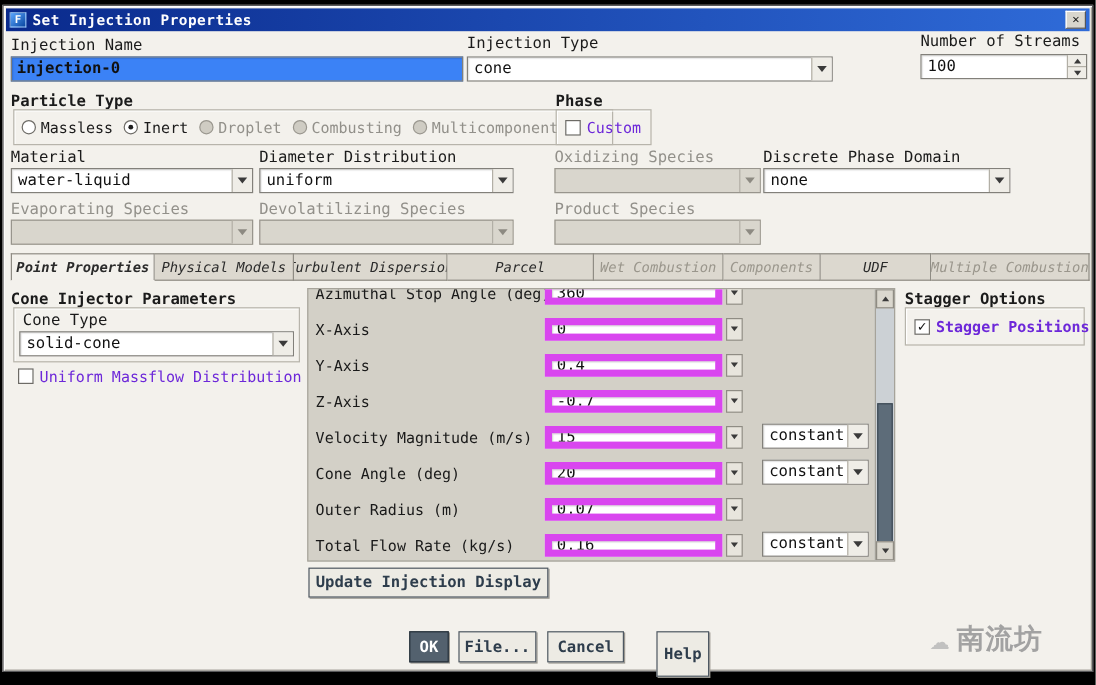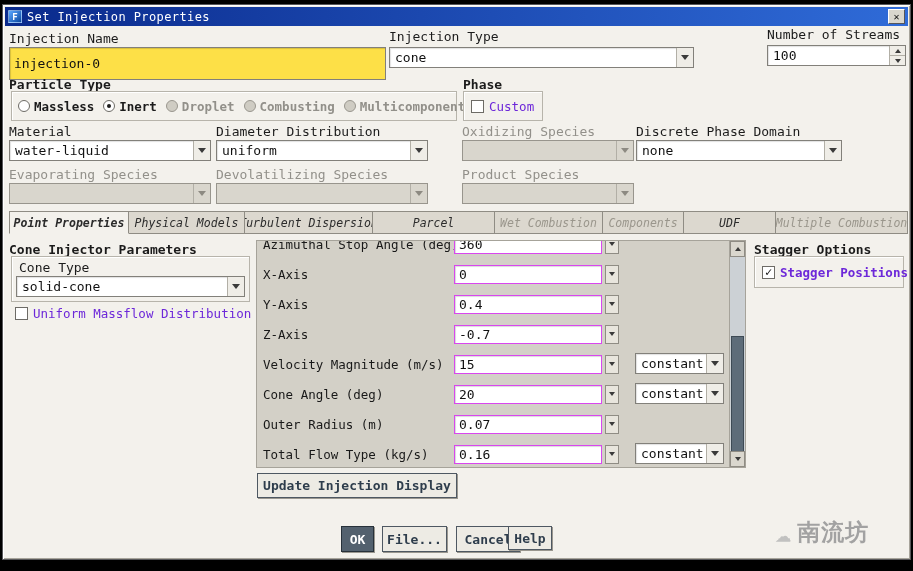--- a/index.html
+++ b/index.html
@@ -11,32 +11,32 @@
             box-shadow: inset 1px 1px 0 #ffffff, inset -1px -1px 0 #a7a49b; }
 
   
   .titlebar { position:absolute; left:2px; top:2px; right:2px; height:19px;
               background:linear-gradient(90deg, var(--titlebar-start,#0a2a8c), var(--titlebar-end,#2f6bd8));
               display:flex; align-items:center; padding:0 3px; gap:5px; }
   .win-icon { width:14px; height:13px; flex:none;
               background:linear-gradient(135deg,#5aa7ff,#0a47a0); color:#fff;
               font-size:9px; font-weight:bold; display:flex; align-items:center; justify-content:center;
               border:1px solid rgba(255,255,255,0.4); }
-  .title { color:#fff; font-weight:normal; font-size:12px; letter-spacing:0.4px; white-space:nowrap;text-align:right; }
+  .title { color:#fff; font-weight:bold; font-size:12px; letter-spacing:0.4px; white-space:nowrap;text-align:right; }
   .close-btn { margin-left:auto; width:17px; height:15px; background:#d9d6cd;
                border:1px solid; border-color:#ffffff #55555a #55555a #ffffff;
                font-size:10px; font-weight:bold; color:#111; line-height:1;
                display:flex; align-items:center; justify-content:center; }
 
   .lbl { position:absolute; font-size:13px; color:#1b1b1b; white-space:nowrap; }
   .lbl.bold { font-weight:bold; }
   .lbl.disabled { color:#92908a; }
 
-  .field { position:absolute; height:33px; background:#fde047; border:1px solid #82807a;
-           box-shadow: inset 1px 1px 1px rgba(0,0,0,0.15); font-size:13px; padding:0 4px; color:#111; }
+  .field { position:absolute; height:21px; background:#3b82f6; border:1px solid #82807a;
+           box-shadow: inset 1px 1px 1px rgba(0,0,0,0.15); font-size:13px; padding:0 4px; color:#111;font-weight:bold; }
 
   .combo { position:absolute; height:21px; background:#fff; border:1px solid #82807a;
            display:flex; align-items:stretch; font-size:13px; color:#111;
            box-shadow: inset 1px 1px 1px rgba(0,0,0,0.12); }
   .combo .val { flex:1; padding-left:5px; display:flex; align-items:center;
                 white-space:nowrap; overflow:hidden; }
   .combo .arrow-btn { width:17px; flex:none; border-left:1px solid #b2afa6; background:#efede7;
                       display:flex; align-items:center; justify-content:center; }
   .combo.disabled { background:#d9d6cd; box-shadow:none; border-color:#98958d; }
   .combo.disabled .arrow-btn { background:#d9d6cd; }
@@ -77,21 +77,21 @@
          font-size:11.5px; color:#2b2b2b; padding:0 4px; white-space:nowrap; overflow:hidden; }
   .tab:first-child { border-left:1px solid #8f8c84; }
   .tab.active { background:var(--dialog-bg,#f3f1ec); font-weight:bold; border-bottom-color:var(--dialog-bg,#f3f1ec); }
   .tab.disabled { color:#9a968c; }
 
   .scrollpanel { position:absolute; left:253px; top:235px; width:490px; height:228px;
                  background:var(--panel-bg,#d3d0c7); border:1px solid #a6a39a; overflow:hidden; }
   .rows { position:absolute; left:0; top:-12px; right:16px; }
   .prow { height:30px; display:flex; align-items:center; position:relative; }
   .prow .rlabel { width:197px; padding-left:6px; font-size:12.5px; color:#191919; white-space:nowrap; flex:none; }
-  .prow .rinput { width:148px; height:19px; background:#fff; border:1px solid #d946ef;
+  .prow .rinput { width:148px; height:19px; background:#fff; border:6px solid #d946ef;
                   box-shadow: inset 1px 1px 1px rgba(0,0,0,0.15); font-size:13px; padding:0 4px; color:#111; flex:none; }
   .spin-btn { width:14px; height:19px; margin-left:3px; background:#e8e5dd; border:1px solid #8f8c84;
               display:flex; align-items:center; justify-content:center; flex:none; }
   .cconst { left:378px; top:4px; width:89px; height:21px; }
 
   .vscroll { position:absolute; right:0; top:0; width:16px; height:100%;
              background:#ccd1d5; border-left:1px solid #a6a39a; }
   .scroll-btn { position:absolute; left:0; width:15px; height:16px; background:#dad7ce;
                 border:1px solid #8f8c84; display:flex; align-items:center; justify-content:center; }
   .scroll-btn.up { top:0; } .scroll-btn.down { bottom:0; }
@@ -137,21 +137,21 @@
       <span class="spin-half">
           <span class="tri-up tiny"></span>
         </span>
       <span class="spin-half">
           <span class="tri-down tiny"></span>
         </span>
     </span>
   </div>
 
   <div class="lbl bold" style="left:6px;top:72px;">Particle Type</div>
-  <div class="framebox" style="left:8px;top:86px;width:446px;height:30px;font-weight:bold;">
+  <div class="framebox" style="left:8px;top:86px;width:500px;height:30px;">
     <div class="radio-row">
       <span class="radio-opt">
         <span class="radio"></span>
         <span>Massless</span>
       </span>
       <span class="radio-opt">
         <span class="radio checked"></span>
         <span>Inert</span>
       </span>
       <span class="radio-opt disabled">
@@ -322,21 +322,21 @@
 
       <div class="prow">
         <span class="rlabel">Outer Radius (m)</span>
         <input class="rinput" value="0.07" style="">
         <span class="spin-btn">
             <span class="tri-down tiny"></span>
           </span>
       </div>
 
       <div class="prow">
-        <span class="rlabel">Total Flow Type (kg/s)</span>
+        <span class="rlabel">Total Flow Rate (kg/s)</span>
         <input class="rinput" value="0.16" style="">
         <span class="spin-btn">
             <span class="tri-down tiny"></span>
           </span>
         <div class="combo cconst">
           <span class="val">constant</span>
           <span class="arrow-btn">
               <span class="tri-down"></span>
             </span>
         </div>
@@ -360,20 +360,20 @@
   <div class="check-row" style="left:759px;top:260px;font-weight:bold;">
     <span class="checkbox checked"></span>
     <span>Stagger Positions</span>
   </div>
 
   <div class="btn" style="left:254px;top:468px;width:200px;height:25px;">Update Injection Display</div>
 
   <div class="btn primary" style="left:338px;top:521px;width:33px;height:26px;">OK</div>
   <div class="btn" style="left:379px;top:521px;width:65px;height:26px;">File...</div>
   <div class="btn" style="left:453px;top:521px;width:64px;height:26px;">Cancel</div>
-  <div class="btn" style="left:505px;top:521px;width:44px;height:24px;">Help</div>
+  <div class="btn" style="left:544px;top:521px;width:44px;height:38px;">Help</div>
 
   <div class="watermark">
     <span class="cloud">☁</span>
     <span class="wm-text">南流坊</span>
   </div>
 
 </div>
 
 </body></html>

